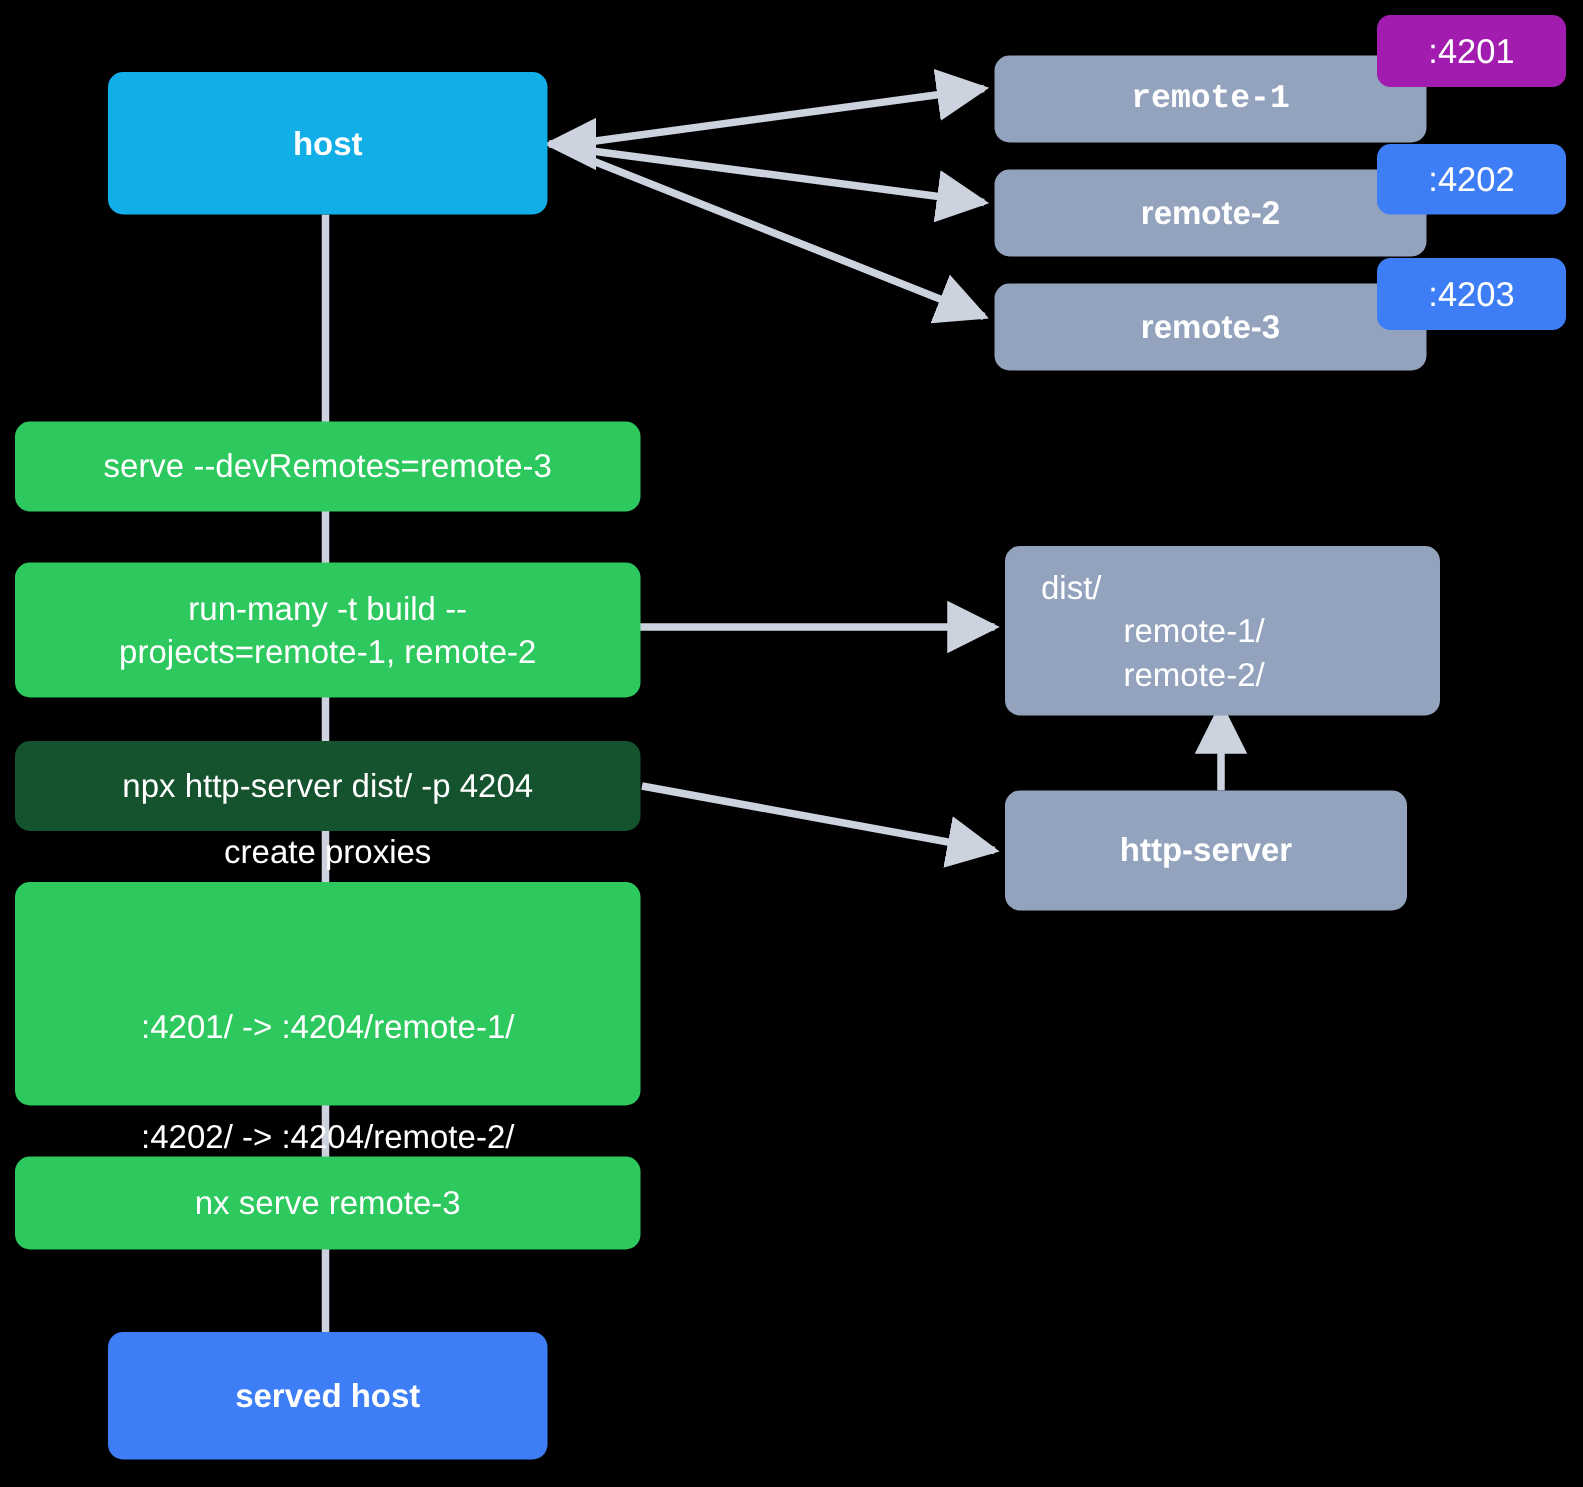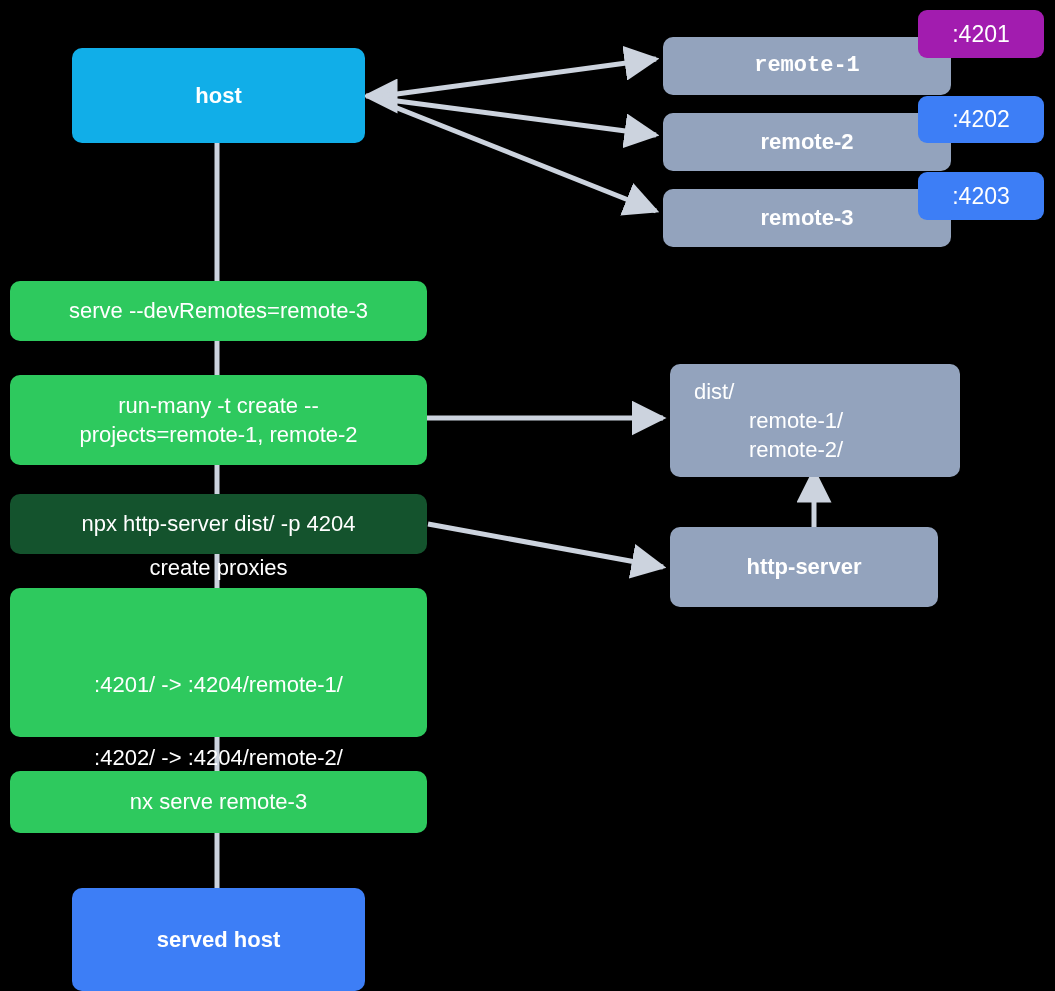--- a/index.html
+++ b/index.html
@@ -120,40 +120,40 @@
   </div>
   <div class="badge" style="left:918px; top:172px; width:126px; height:48px; background:#3d7ef6;">
     <span class="node-line">:4203</span>
   </div>
 
   <div class="node" style="left:10px; top:281px; width:417px; height:60px; background:#2ec95e; font-size:22px;">
     <span class="node-line">serve --devRemotes=remote-3</span>
   </div>
 
   <div class="node" style="left:10px; top:375px; width:417px; height:90px; background:#2ec95e; font-size:22px;">
-    <span class="node-line">run-many -t create --</span>
+    <span class="node-line">run-many -t build --</span>
     <span class="node-line">projects=remote-1, remote-2</span>
   </div>
 
   <div class="node" style="left:10px; top:494px; width:417px; height:60px; background:#14532d; font-size:22px;">
     <span class="node-line">npx http-server dist/ -p 4204</span>
   </div>
 
   <div class="node" style="left:10px; top:588px; width:417px; height:149px; background:#2ec95e; font-size:22px;gap:44px;">
     <span class="node-line">create proxies</span>
     <span class="spacer"></span>
     <span class="node-line">:4201/ -&gt; :4204/remote-1/</span>
     <span class="node-line">:4202/ -&gt; :4204/remote-2/</span>
   </div>
 
   <div class="node" style="left:10px; top:771px; width:417px; height:62px; background:#2ec95e; font-size:22px;">
     <span class="node-line">nx serve remote-3</span>
   </div>
 
-  <div class="node bold" style="left:72px; top:888px; width:293px; height:103px; background:#3d7ef6; font-size:22px;">
+  <div class="node bold" style="left:72px; top:888px; width:293px; height:85px; background:#3d7ef6; font-size:22px;">
     <span class="node-line">served host</span>
   </div>
 
   <div class="node leftalign" style="left:670px; top:364px; width:290px; height:113px; background:#93a3bd; font-size:22px; padding-left:24px;">
     <span class="node-line">dist/</span>
     <span class="node-line indent">remote-1/</span>
     <span class="node-line indent">remote-2/</span>
   </div>
 
   <div class="node bold" style="left:670px; top:527px; width:268px; height:80px; background:#93a3bd; font-size:22px;">

